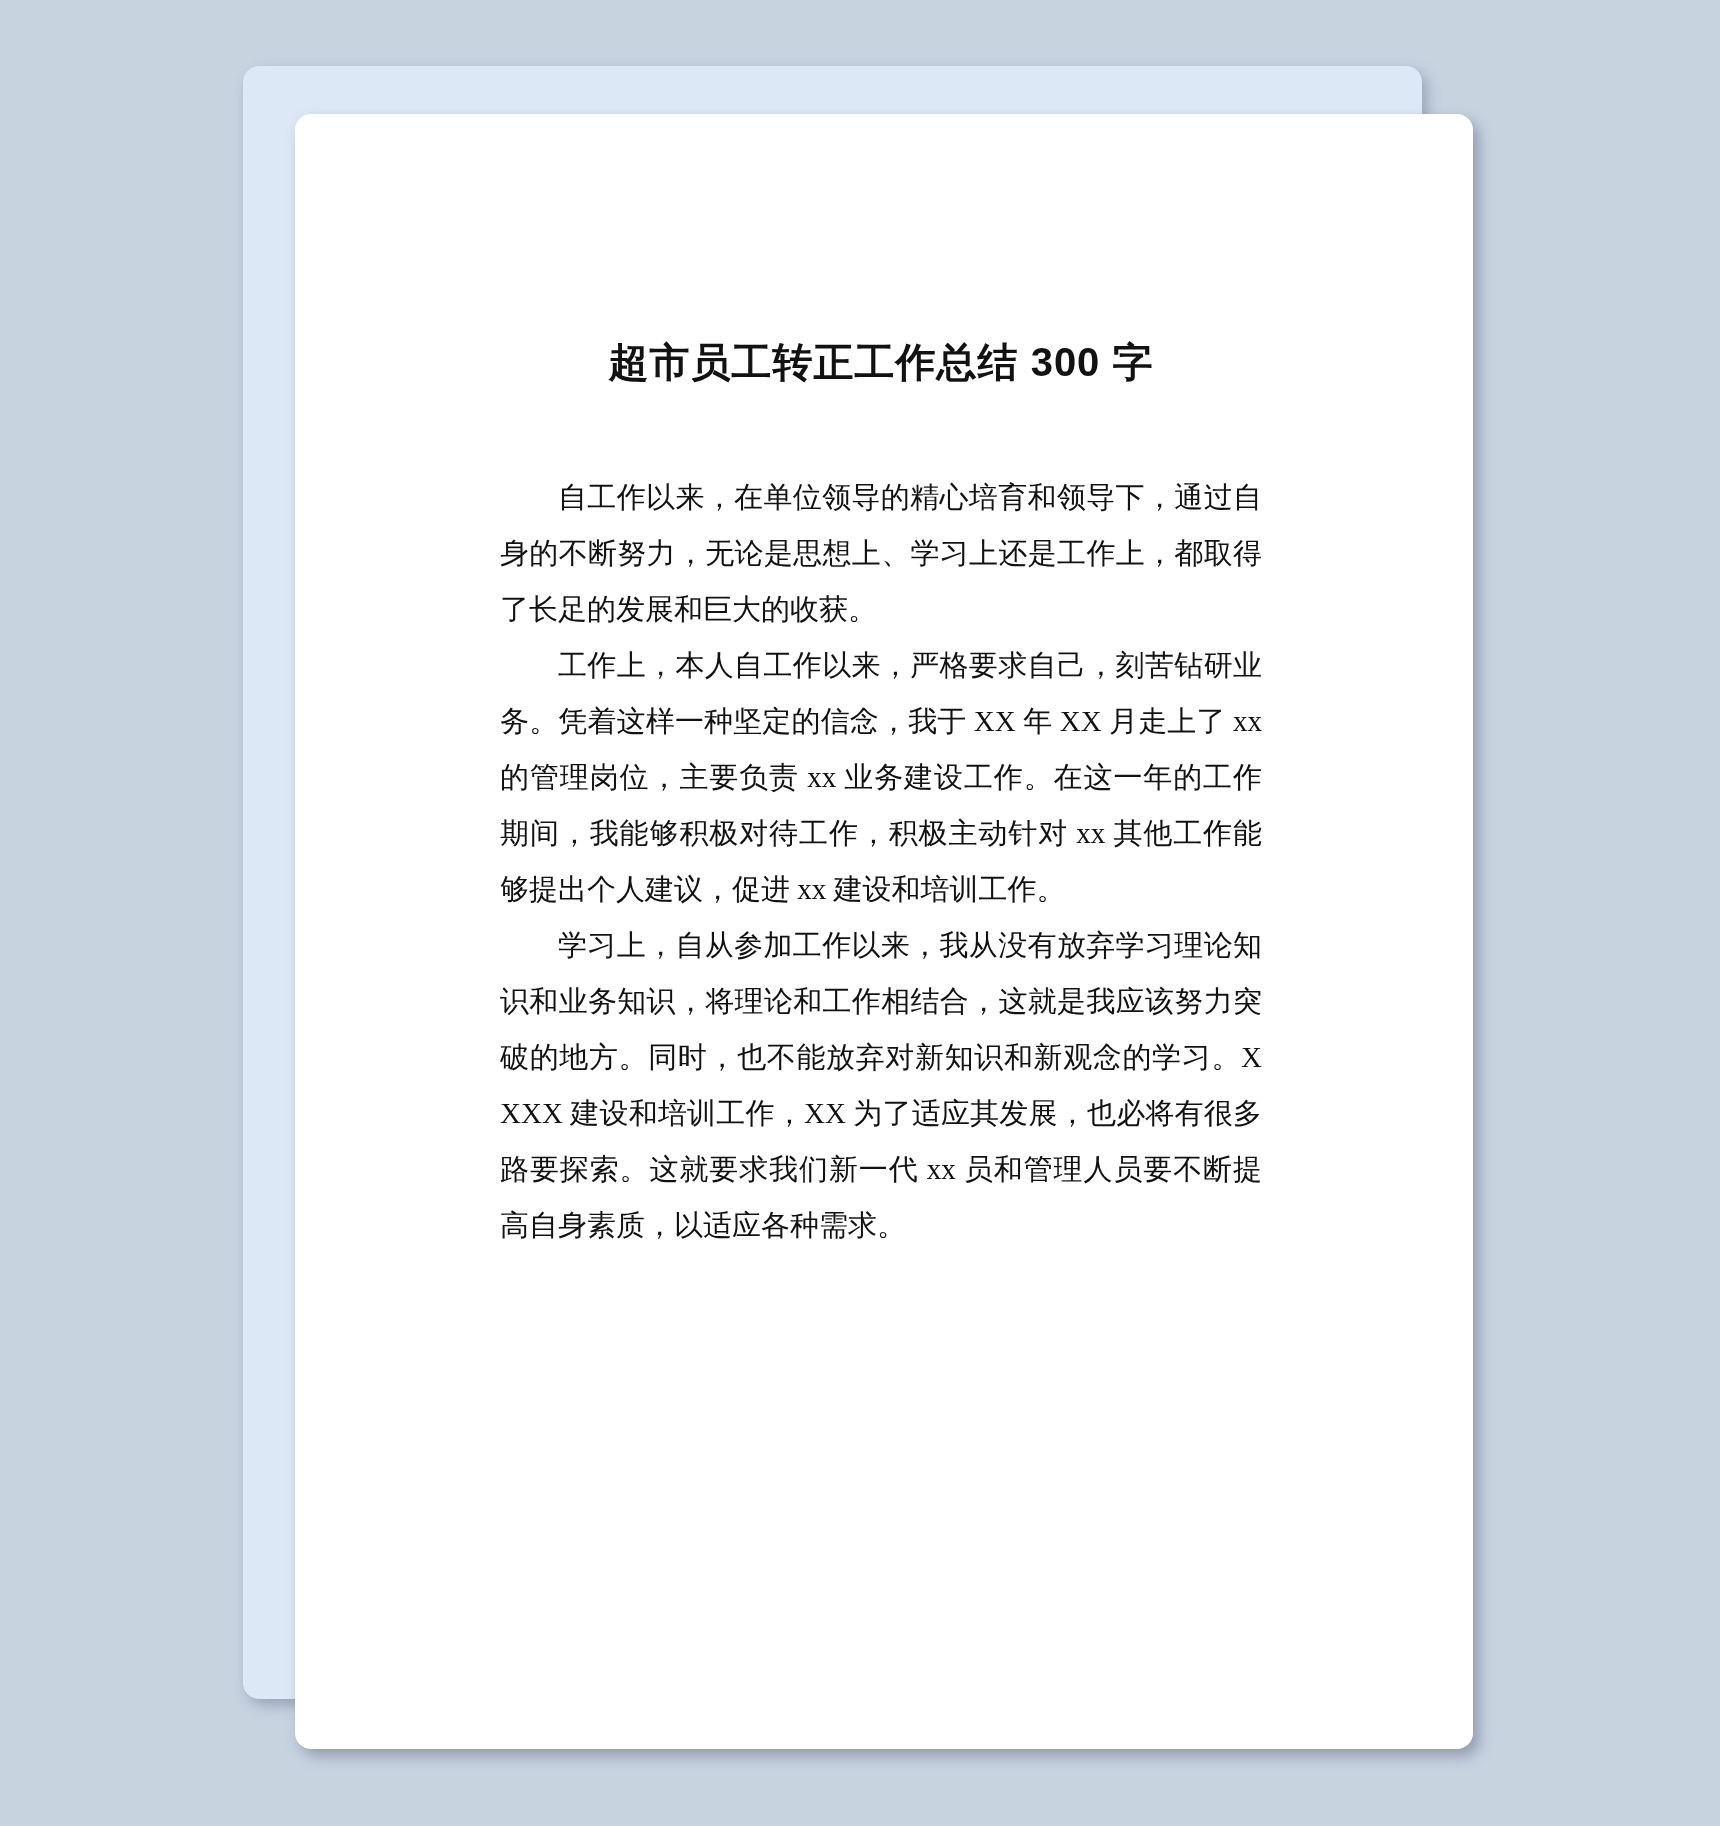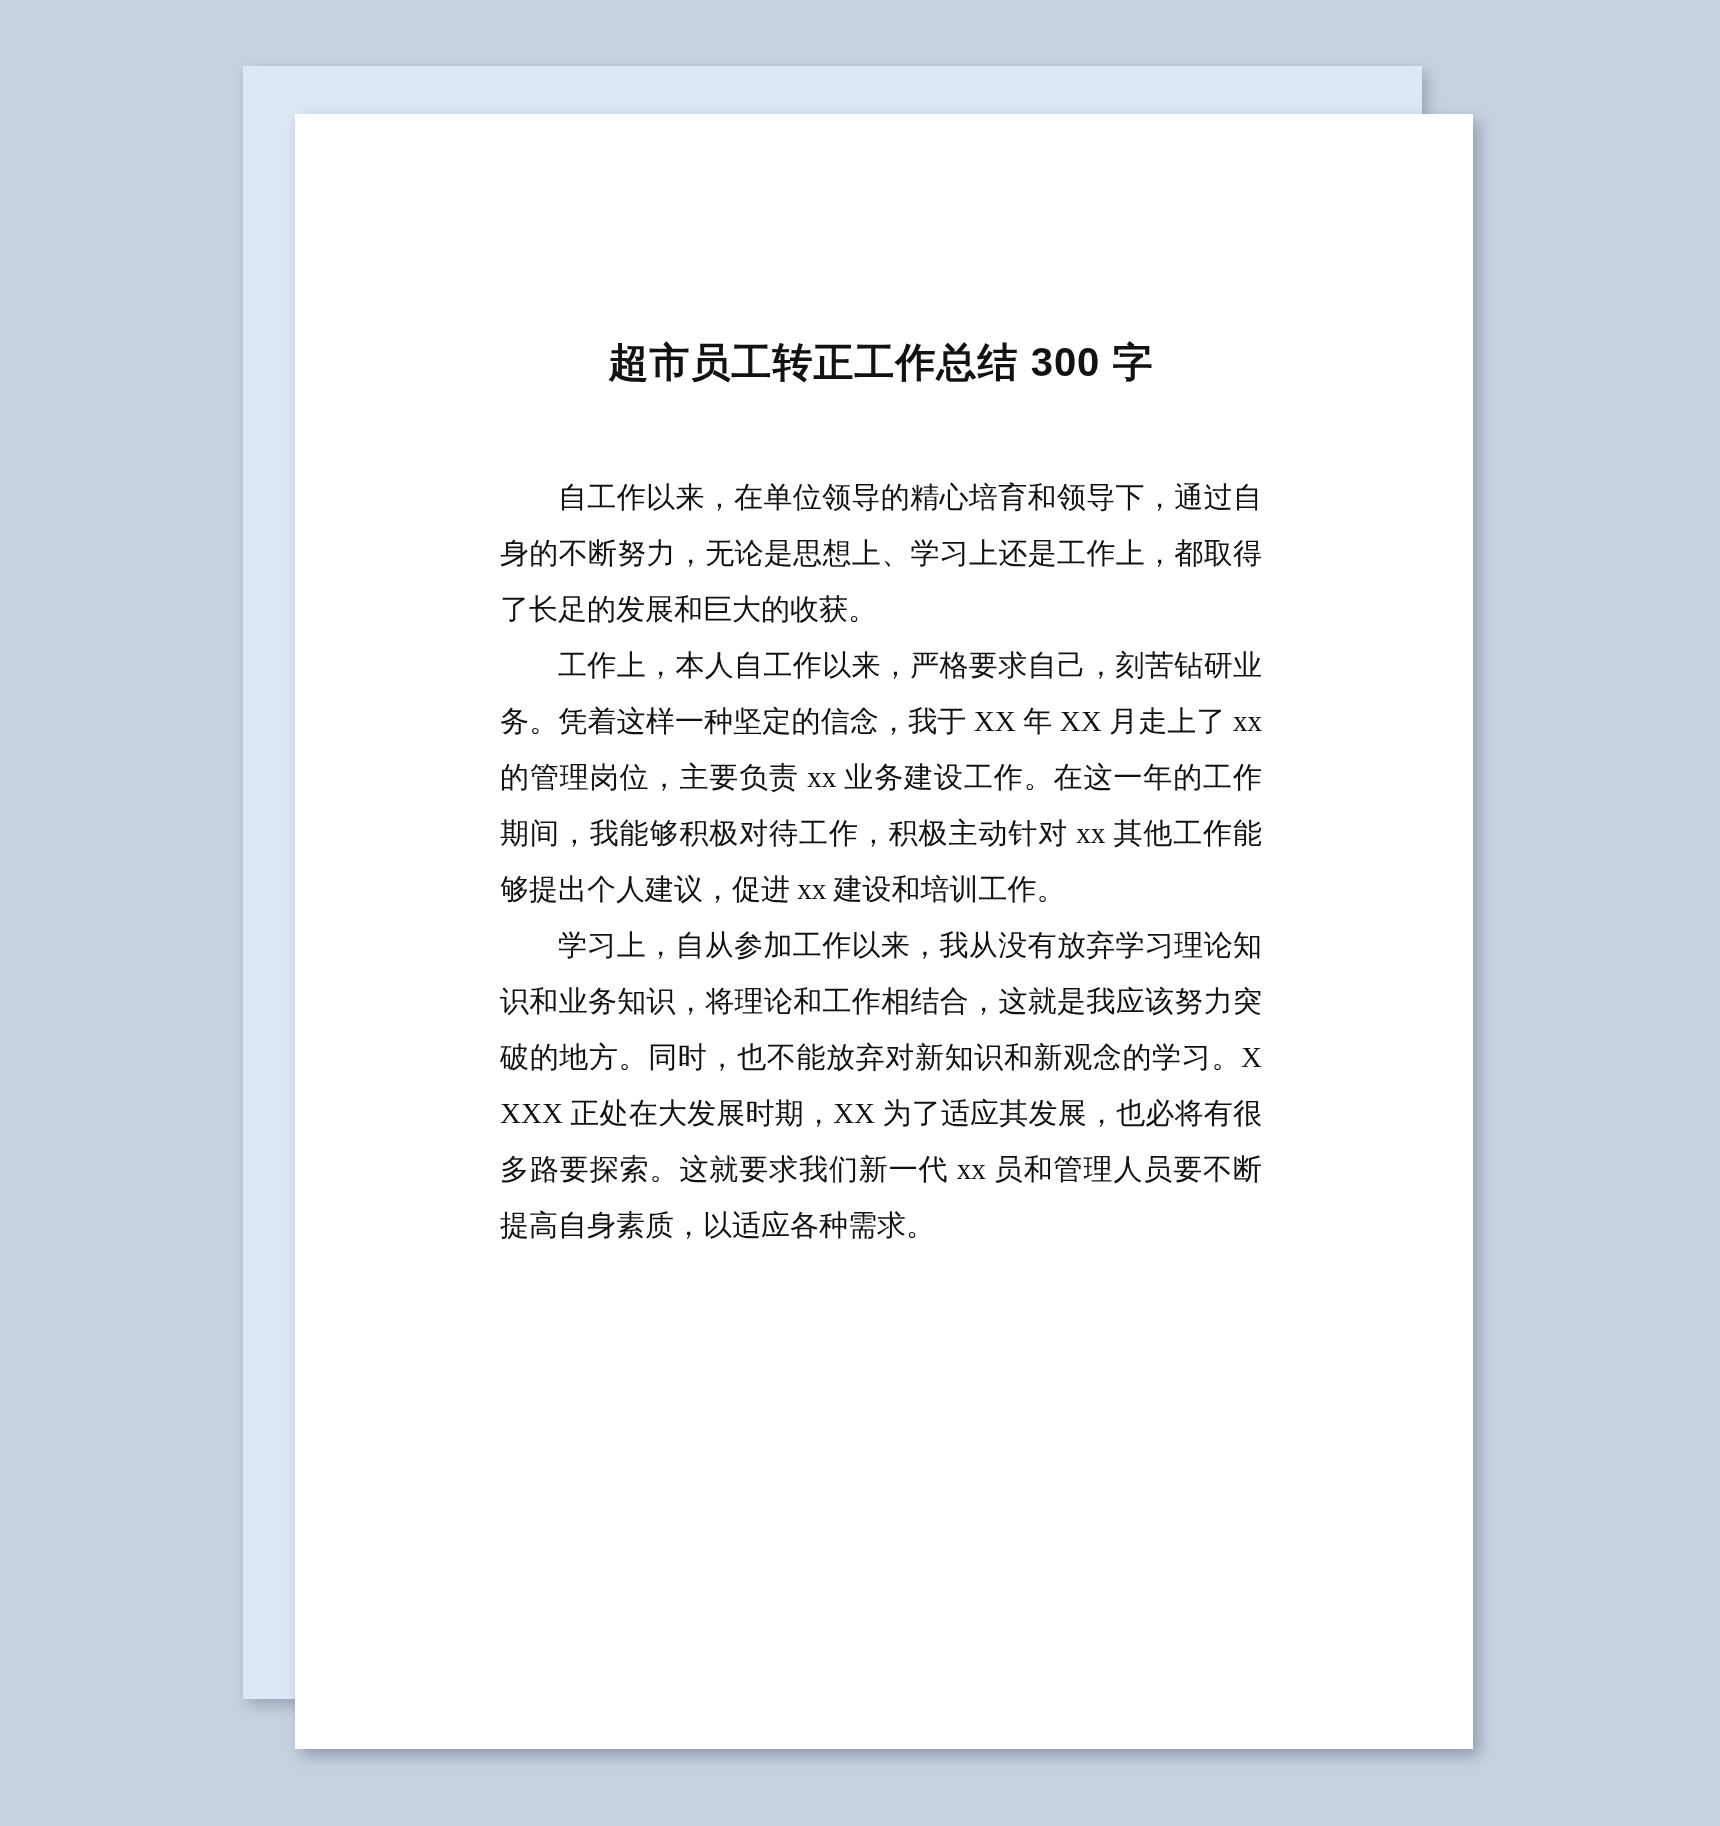--- a/index.html
+++ b/index.html
@@ -1,21 +1,21 @@
 <!DOCTYPE html>
 <html style="--bg: #c8d3e0; --backpage: #dce8f5; --page: #ffffff; --ink: #121212;"><head>
 <meta charset="utf-8">
 <style>
   :root{
     --bg:#c8d3e0;
     --backpage:#dce8f5;
     --page:#ffffff;
     --ink:#121212;
   }
-  *{margin:0;padding:0;box-sizing:border-box;}
+  *{margin:0;padding:0;box-sizing:border-box;border-radius:16px;}
   html,body{width:1720px;height:1826px;}
   body{
     position:relative;
     width:1720px;height:1826px;
     background:var(--bg);
     overflow:hidden;
     font-family:"Liberation Serif","DejaVu Serif",serif;
   }
   .back-page{
     position:absolute;
@@ -63,16 +63,16 @@
 <body>
 
 <div class="back-page"></div>
 
 <div class="front-page">
   <div class="doc-content">
     <h1 class="doc-title">超市员工转正工作总结 300 字</h1>
     <div class="doc-body">
       <p>自工作以来，在单位领导的精心培育和领导下，通过自身的不断努力，无论是思想上、学习上还是工作上，都取得了长足的发展和巨大的收获。</p>
       <p>工作上，本人自工作以来，严格要求自己，刻苦钻研业务。凭着这样一种坚定的信念，我于 XX 年 XX 月走上了 xx 的管理岗位，主要负责 xx 业务建设工作。在这一年的工作期间，我能够积极对待工作，积极主动针对 xx 其他工作能够提出个人建议，促进 xx 建设和培训工作。</p>
-      <p>学习上，自从参加工作以来，我从没有放弃学习理论知识和业务知识，将理论和工作相结合，这就是我应该努力突破的地方。同时，也不能放弃对新知识和新观念的学习。XXXX 正处在大发展时期，XX 为了适应其发展，也必将有很多路要探索。这就要求我们新一代 xx 员和管理人员要不断提高自身素质，以适应各种需求。</p>
+      <p>学习上，自从参加工作以来，我从没有放弃学习理论知识和业务知识，将理论和工作相结合，这就是我应该努力突破的地方。同时，也不能放弃对新知识和新观念的学习。XXXX 建设和培训工作，XX 为了适应其发展，也必将有很多路要探索。这就要求我们新一代 xx 员和管理人员要不断提高自身素质，以适应各种需求。</p>
     </div>
   </div>
 </div>
 
 </body></html>

